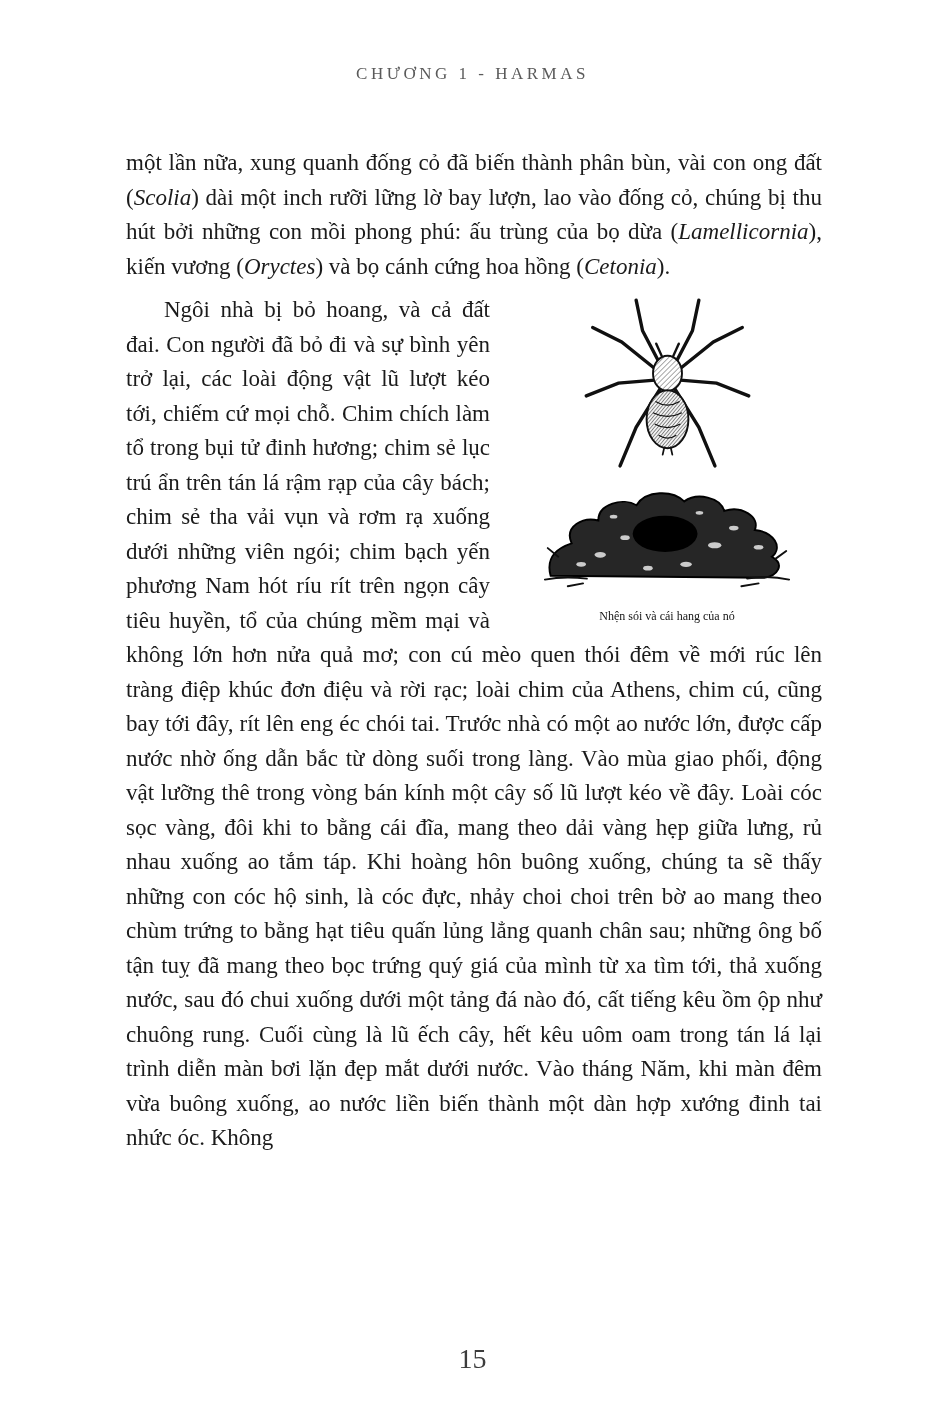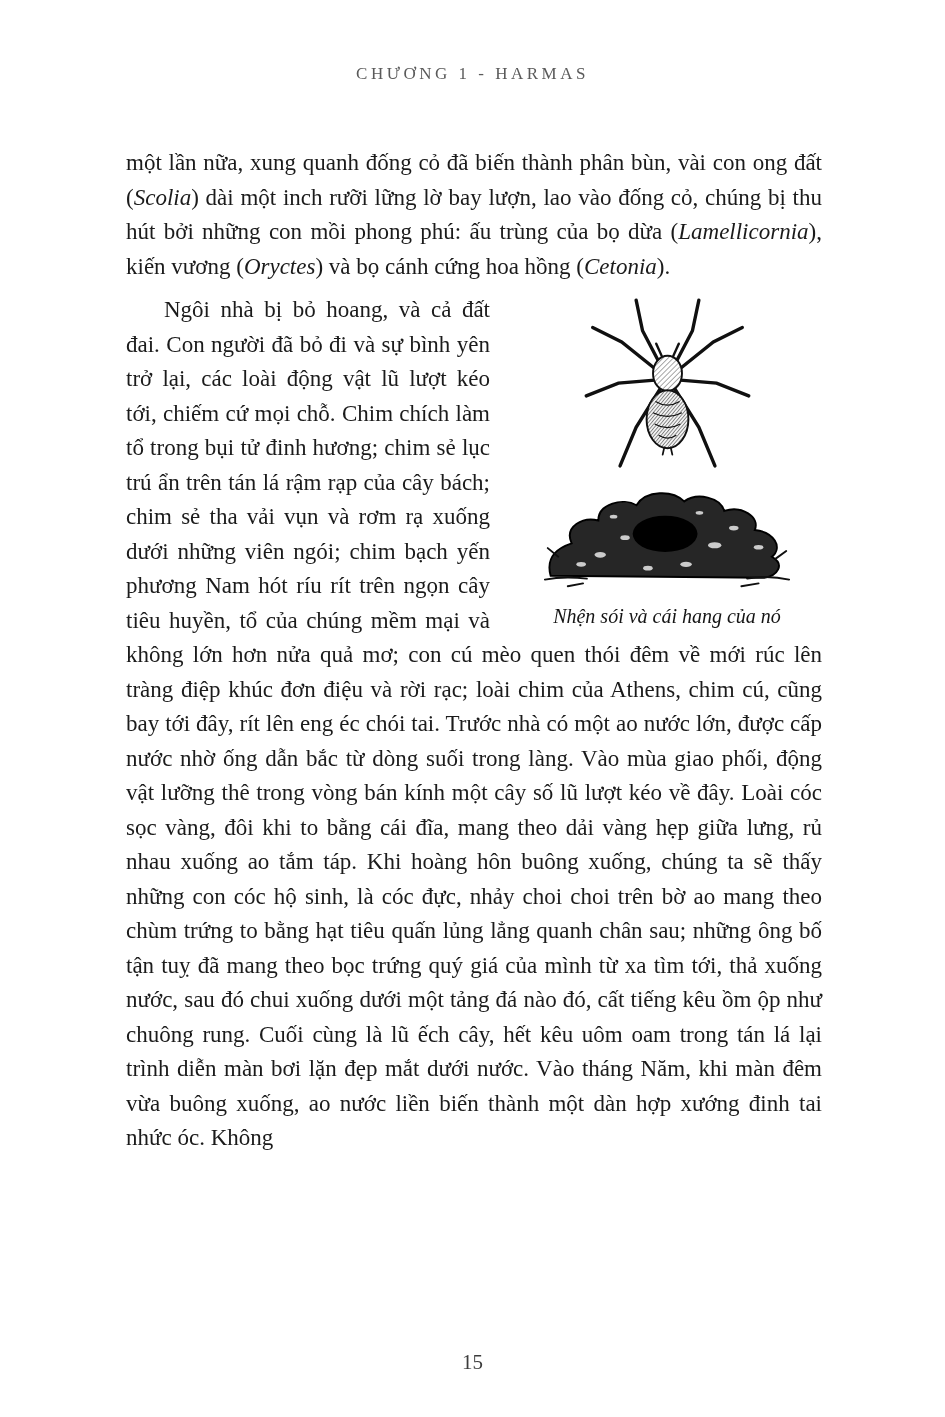--- a/index.html
+++ b/index.html
@@ -33,29 +33,28 @@
     width:310px;
     margin:4px 0 8px 22px;
     text-align:center;
     text-indent:0;
   }
   .fig svg { display:block; margin:0 auto; }
   .fig .mound { margin-top:6px; }
   .caption {
     display:block;
     margin-top:10px;
-    font-style:italic;
-    font-size:20px;
+    font-size:12px;
     line-height:26px;
     color:#141414;
   }
   .page-number {
     position:absolute; bottom:42px; left:0; width:100%;
     text-align:center;
-    font-size:21px;
+    font-size:28px;
     color:#3c3c3c;
   }
 </style>
 </head>
 <body>
 
 <div class="page">
 
   <div class="running-header">CHƯƠNG 1 - HARMAS</div>
 

